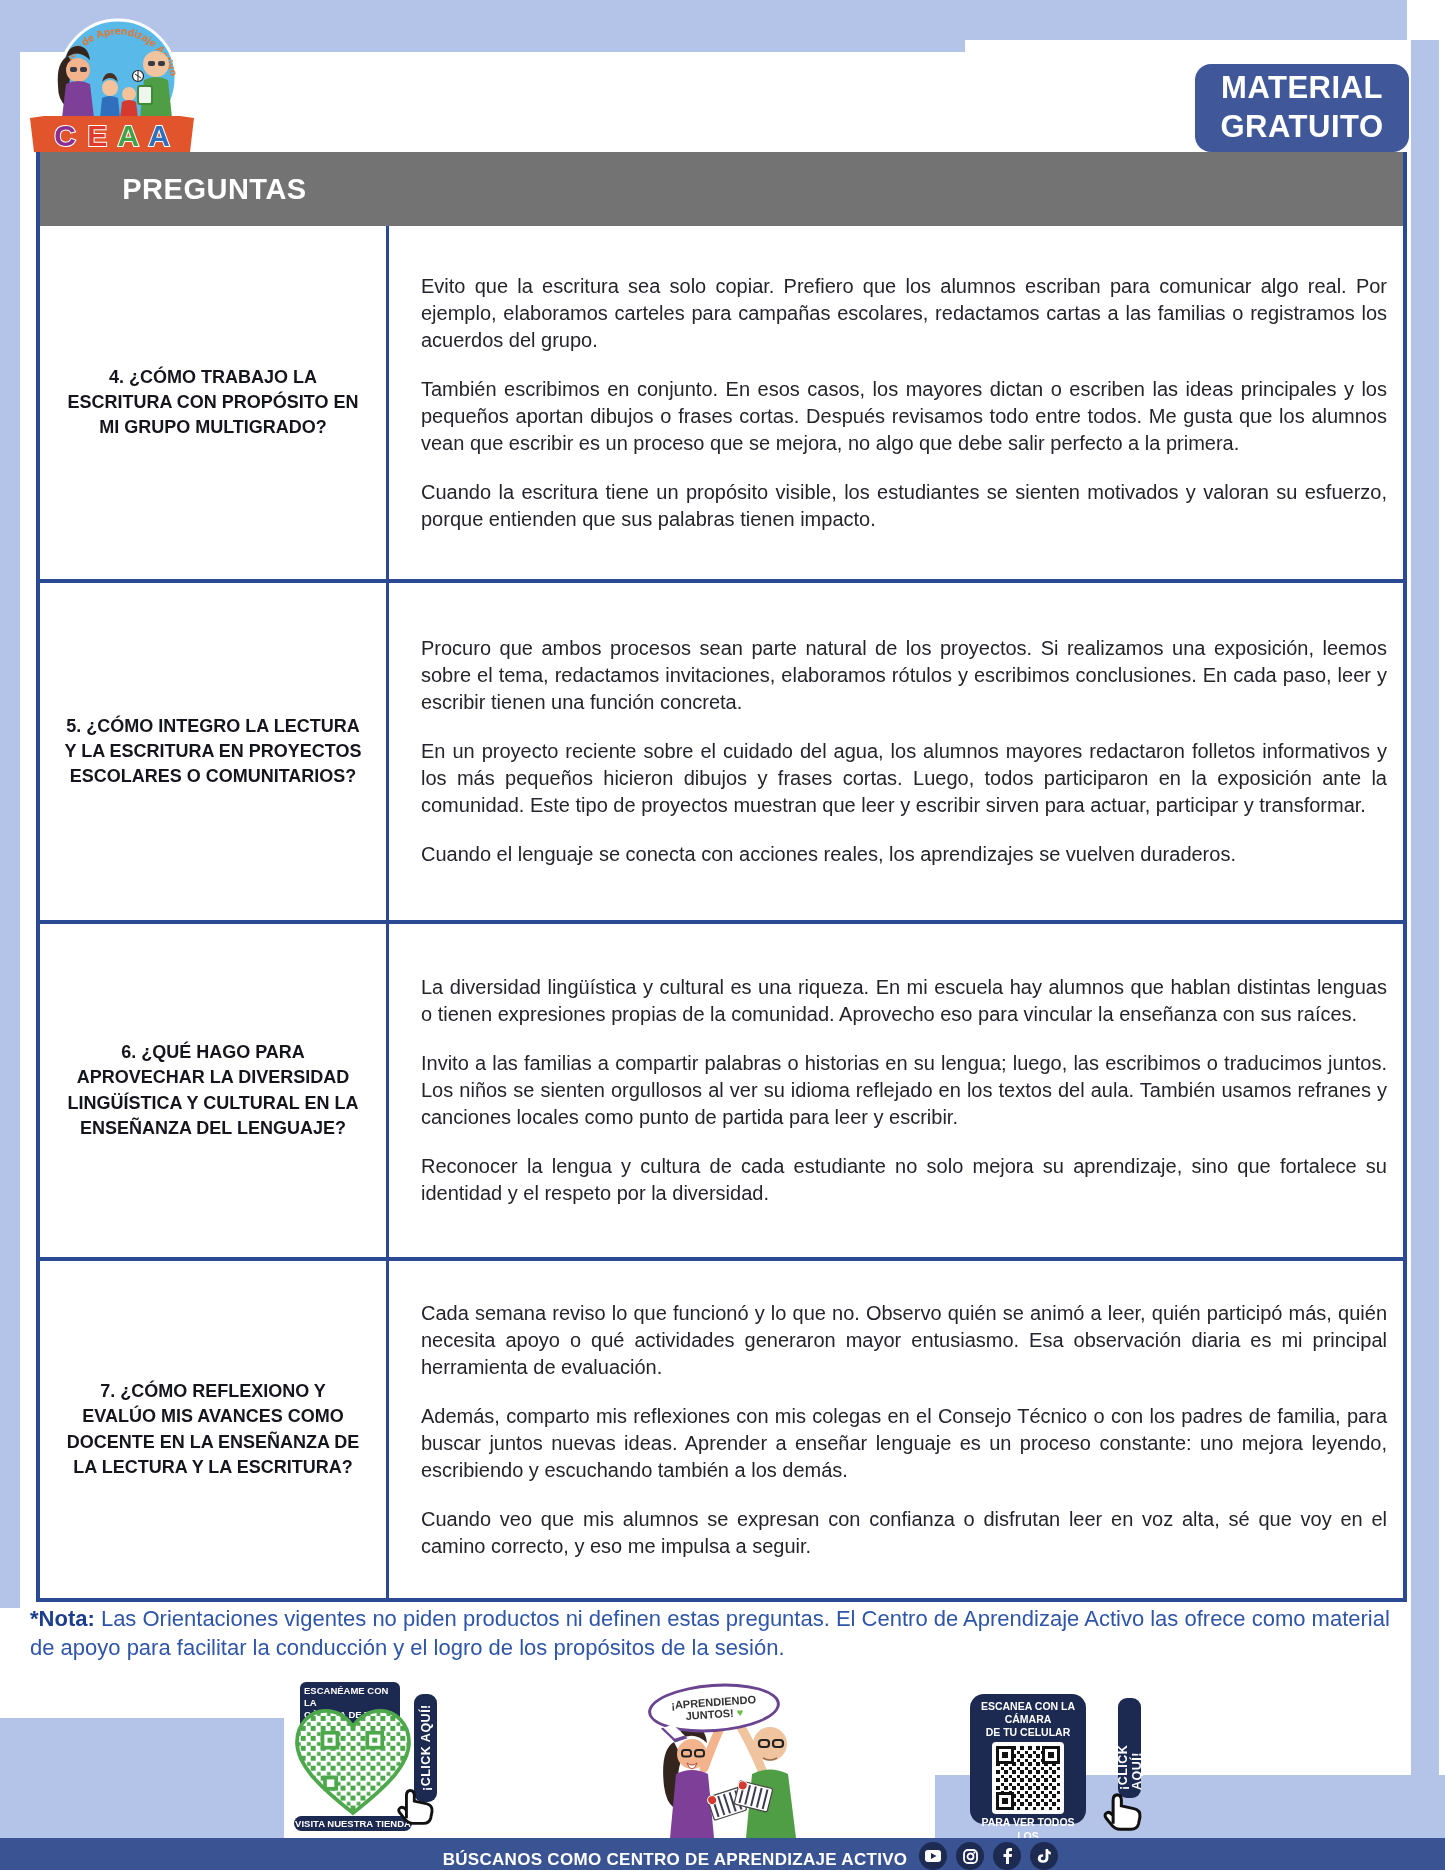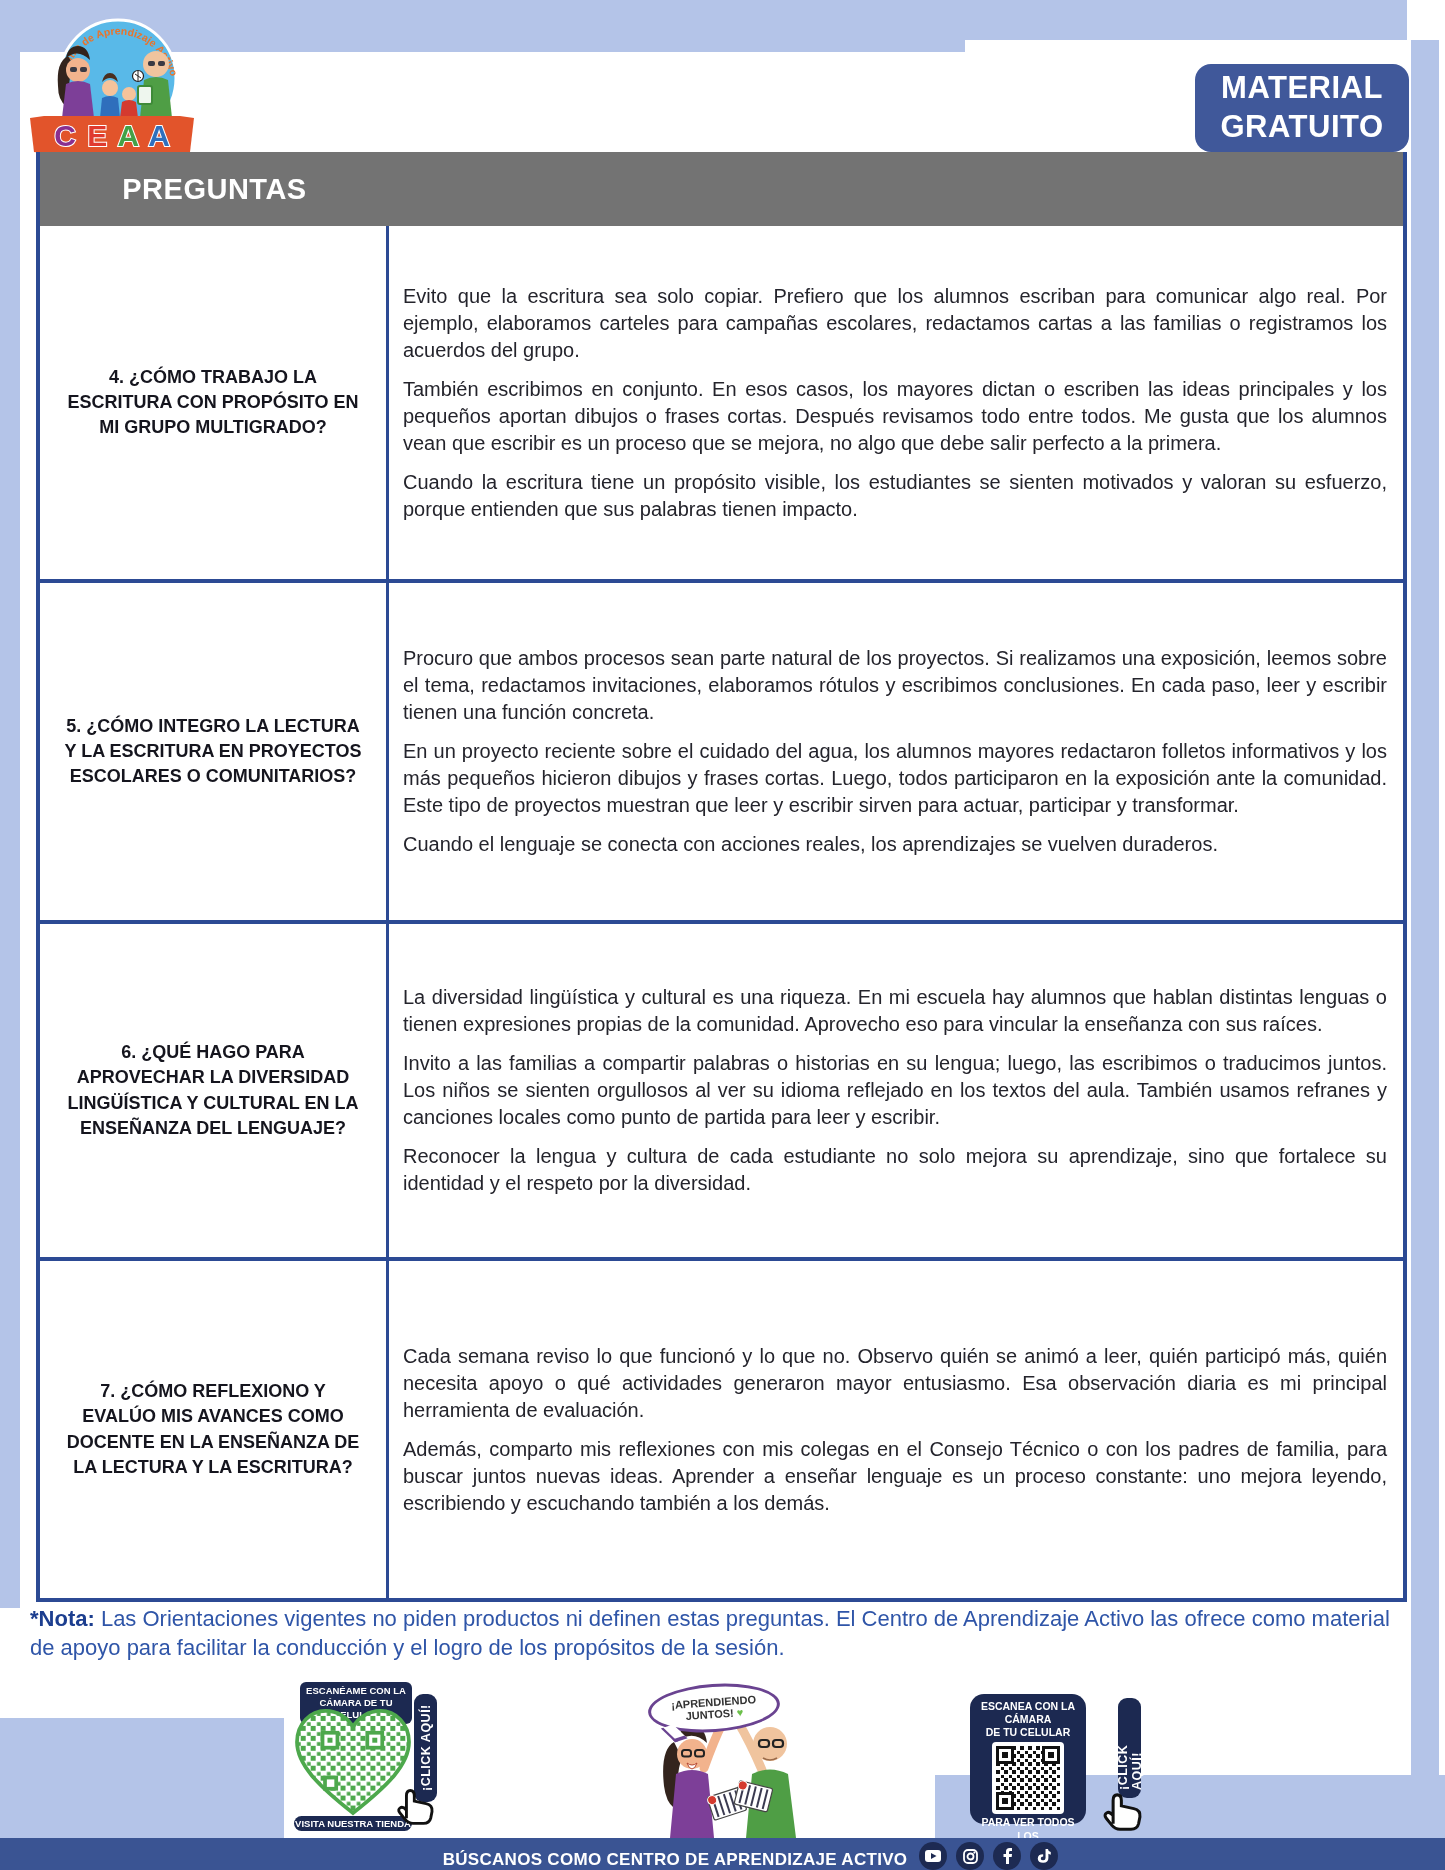--- a/index.html
+++ b/index.html
@@ -41,40 +41,40 @@
   .hcell.h2 { flex:1; }
   .trow { display:flex; }
   .trow + .trow { border-top:4px solid #2c4a94; }
   .r1 { height:353px; } .r2 { height:341px; } .r3 { height:337px; } .r4 { height:341px; }
   .qcell {
     width:349px; border-right:3px solid #2c4a94;
     display:flex; align-items:center; justify-content:center; text-align:center;
     padding:0 24px; font-weight:bold; font-size:18px; line-height:1.4; color:#15151e;
   }
   .rcell {
-    flex:1; padding:14px 16px 14px 14px; display:flex; flex-direction:column;
-    justify-content:center; gap:12px;
+    flex:1; padding:14px 16px 14px 32px; display:flex; flex-direction:column;
+    justify-content:center; gap:22px;
   }
   .rcell p {
     font-size:20px; line-height:1.35; color:#24242c; text-align:justify;
   }
 
   
   .note {
     position:absolute; left:30px; top:1604px; width:1362px;
     font-size:22px; line-height:1.33; color:#2f55a8;
   }
   .note b { color:#1c3e8f;margin-top:48px; }
 
   
   .navy { background:#1c2951; color:#fff; }
   .qr-left { position:absolute; left:288px; top:1680px; width:164px; height:158px; }
   .qr-left .top-badge {
-    position:absolute; left:12px; top:2px; width:112px; padding:3px 4px;
-    border-radius:6px; font-size:9.5px; font-weight:bold; text-align:center; line-height:1.25;
+    position:absolute; left:12px; top:2px; width:100px; padding:3px 4px;
+    border-radius:6px; font-size:9.5px; font-weight:bold; text-align:left; line-height:1.25;
   }
   .qr-left .heart-qr { position:absolute; left:2px; top:26px; }
   .qr-left .bottom-pill {
     position:absolute; left:6px; top:136px; width:118px; padding:2px 0;
     border-radius:8px; font-size:9.5px; font-weight:bold; text-align:center;
   }
   .vclick {
     position:absolute; border-radius:9px; color:#fff; background:#1c2951;
     writing-mode:vertical-rl; transform:rotate(180deg);
     font-size:12.5px; font-weight:bold; letter-spacing:.5px;
@@ -207,20 +207,21 @@
         <p>Invito a las familias a compartir palabras o historias en su lengua; luego, las escribimos o traducimos juntos. Los niños se sienten orgullosos al ver su idioma reflejado en los textos del aula. También usamos refranes y canciones locales como punto de partida para leer y escribir.</p>
         <p>Reconocer la lengua y cultura de cada estudiante no solo mejora su aprendizaje, sino que fortalece su identidad y el respeto por la diversidad.</p>
       </div>
     </div>
 
     <div class="trow r4">
       <div class="qcell">7. ¿CÓMO REFLEXIONO Y EVALÚO MIS AVANCES COMO DOCENTE EN LA ENSEÑANZA DE LA LECTURA Y LA ESCRITURA?</div>
       <div class="rcell">
         <p>Cada semana reviso lo que funcionó y lo que no. Observo quién se animó a leer, quién participó más, quién necesita apoyo o qué actividades generaron mayor entusiasmo. Esa observación diaria es mi principal herramienta de evaluación.</p>
         <p>Además, comparto mis reflexiones con mis colegas en el Consejo Técnico o con los padres de familia, para buscar juntos nuevas ideas. Aprender a enseñar lenguaje es un proceso constante: uno mejora leyendo, escribiendo y escuchando también a los demás.</p>
+        <p>Cuando veo que mis alumnos se expresan con confianza o disfrutan leer en voz alta, sé que voy en el camino correcto, y eso me impulsa a seguir.</p>
       </div>
     </div>
   </div>
 
   <p class="note"><b>*Nota:</b><span> Las Orientaciones vigentes no piden productos ni definen estas preguntas. El Centro de Aprendizaje Activo las ofrece como material de apoyo para facilitar la conducción y el logro de los propósitos de la sesión.</span></p>
 
   <div class="qr-left">
     <div class="top-badge navy">
       <span>ESCANÉAME CON LA</span><br>
       <span>CÁMARA DE TU CELULAR</span>

